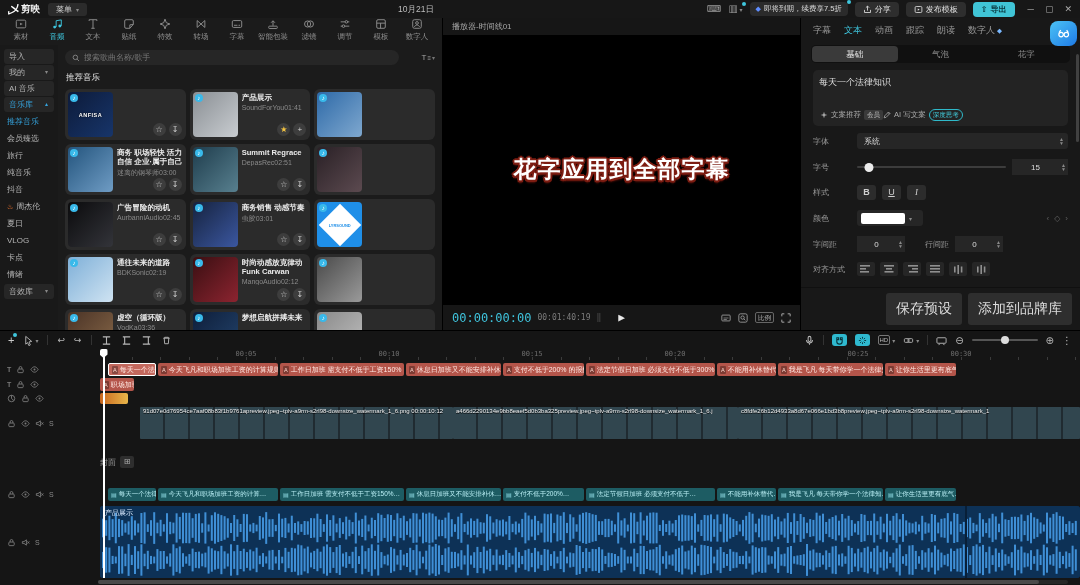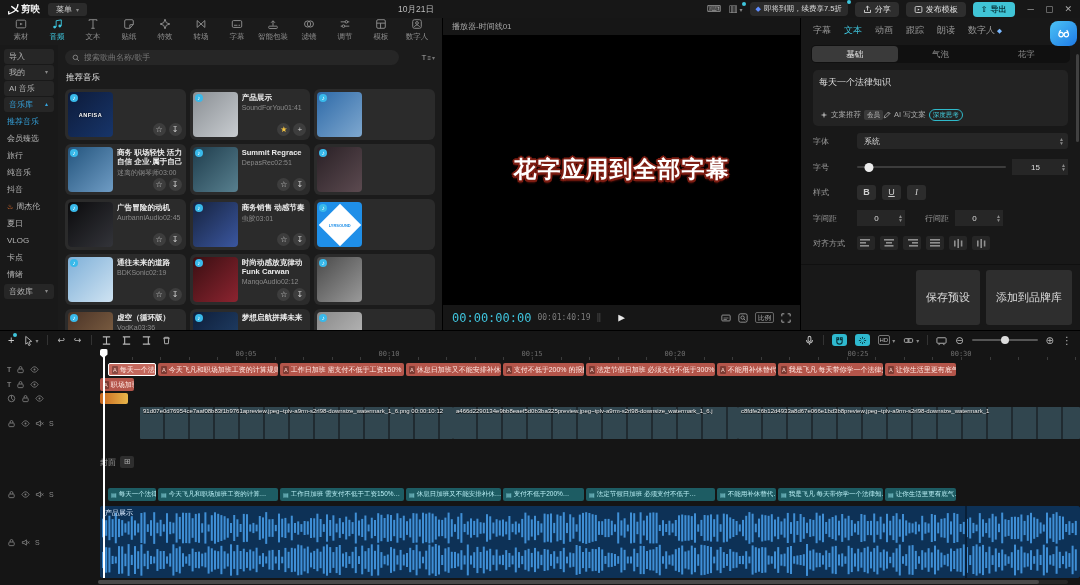--- a/index.html
+++ b/index.html
@@ -102,21 +102,21 @@
   .numbox{width:56px;height:16px;background:#262626;border-radius:0;display:flex;align-items:center;color:#ddd;flex:none}
   .numbox .val{flex:1;text-align:center}
   .stylebtn{width:19px;height:15px;background:#2c2c2c;border-radius:3px;color:#cfcfcf;text-align:center;line-height:15px;font-size:9px}
   .stylebtn.u{text-decoration:underline}
   .stylebtn.i{font-style:italic;font-family:"Liberation Serif",serif}
   .swatchbox{width:66px;height:16px;background:#262626;border-radius:3px;display:flex;align-items:center;gap:4px;padding:0 4px}
   .swatch{width:44px;height:11px;background:#fff;border-radius:2px}
   .preset-nav{margin-left:auto;display:flex;gap:5px;align-items:center;color:#5f5f5f;font-size:8px}
   .alignbtn{width:18px;height:14px;background:#262626;border-radius:2px;display:flex;align-items:center;justify-content:center}
   .insp-footer{margin-top:auto;border-top:1px solid #101010;padding:5px 8px;display:flex;justify-content:flex-end;gap:6px}
-  .insp-btn{background:#2e2e2e;border-radius:3px;padding:20px 10px;font-size:11px;color:#dcdcdc}
+  .insp-btn{background:#2e2e2e;border-radius:3px;padding:7px 10px;font-size:14px;color:#dcdcdc}
   .insp-scroll{position:absolute;right:1px;top:36px;width:3px;height:88px;background:#414141;border-radius:2px}
 
   
   .timeline{height:255px;background:#151515;border-top:1px solid #000;position:relative}
   .tl-toolbar{height:18px;display:flex;align-items:center;gap:9px;padding:0 8px;color:#b8b8b8}
   .tl-toolbar svg{width:11px;height:11px}
   .tl-div{width:1px;height:10px;background:#333}
   .plus-wrap{position:relative;font-size:11px;color:#ccc;line-height:11px}
   .tl-right{margin-left:auto;display:flex;align-items:center;gap:8px}
   .cyan-chip{width:15px;height:12px;background:#2fb9cf;border-radius:3px;display:flex;align-items:center;justify-content:center;color:#06343c}
@@ -628,20 +628,32 @@
               <span>▲</span>
               <span>▼</span>
             </span>
           </span>
       </div>
       <div class="field">
         <span class="flabel">样式</span>
         <span class="stylebtn" style="font-weight:bold">B</span>
         <span class="stylebtn u">U</span>
         <span class="stylebtn i">I</span>
+      </div>
+      <div class="field">
+        <span class="flabel">颜色</span>
+        <span class="swatchbox">
+            <span class="swatch"></span>
+            <span style="font-size:6px;color:#888">▾</span>
+          </span>
+        <span class="preset-nav">
+          <span>‹</span>
+          <span>◇</span>
+          <span>›</span>
+        </span>
       </div>
       <div class="field">
         <span class="flabel">字间距</span>
         <span class="numbox" style="width:48px">
             <span class="val">0</span>
             <span class="stepper">
               <span>▲</span>
               <span>▼</span>
             </span>
           </span>

